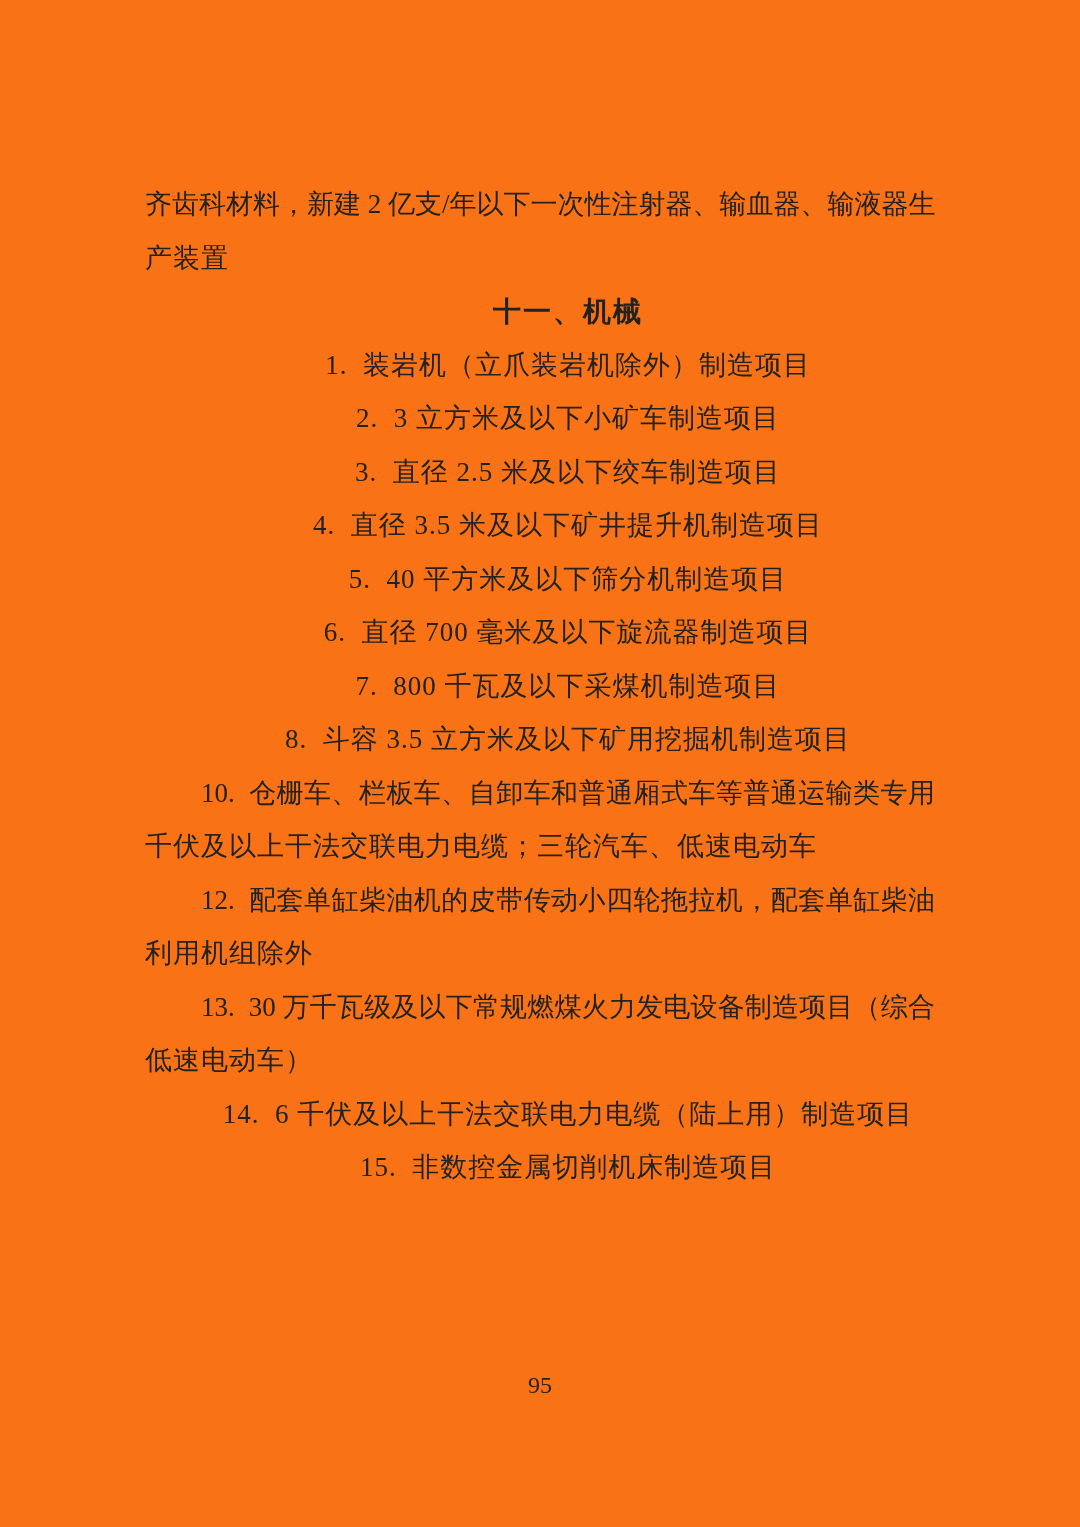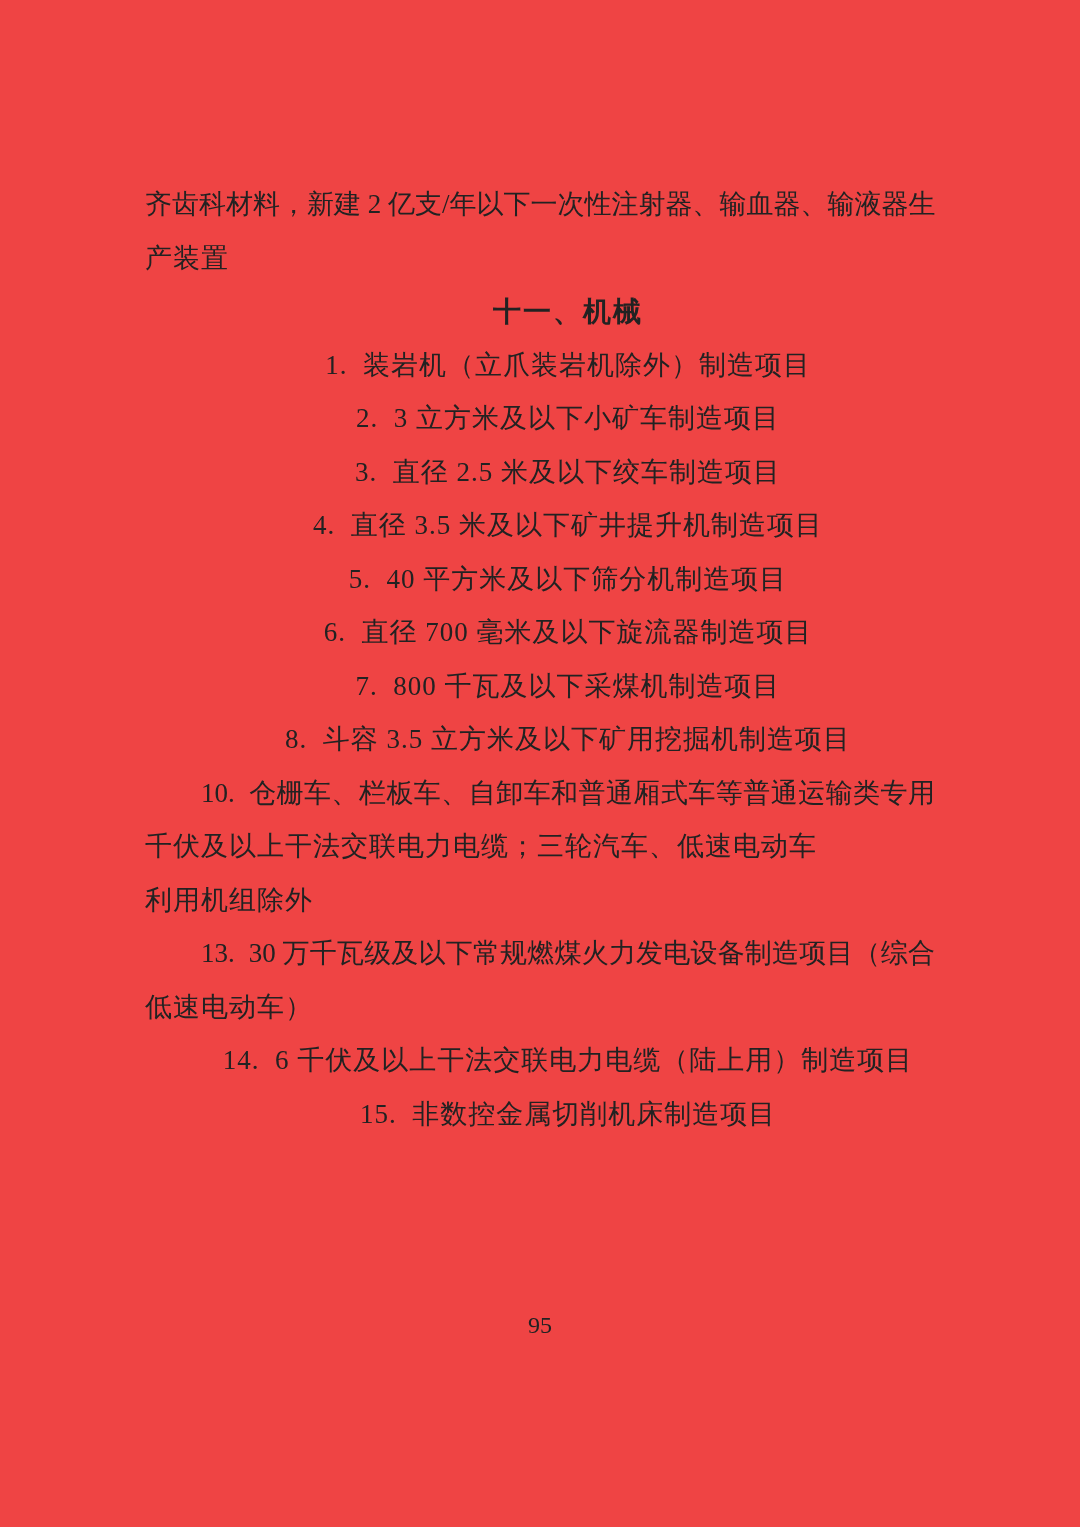--- a/index.html
+++ b/index.html
@@ -1,20 +1,20 @@
 <!DOCTYPE html>
 <html><head>
 <meta charset="utf-8">
 <style>
   * { margin: 0; padding: 0; box-sizing: border-box; }
   html, body { background: #ffffff; }
   .page {
     width: 1080px;
     height: 1527px;
-    background: #ef4444;
+    background: #f97316;
     position: relative;
     padding: 178px 145px 0 145px;
     overflow: hidden;
   }
   .content { width: 790px; }
   .line {
     font-family: "Liberation Serif", "DejaVu Serif", serif;
     font-size: 27px;
     line-height: 53.5px;
     height: 53.5px;
@@ -30,21 +30,21 @@
     text-align-last: justify;
   }
   .line.heading {
     font-family: "Liberation Sans", "DejaVu Sans", sans-serif;
     font-weight: 700;
     font-size: 28px;
     letter-spacing: 2px;
   }
   .page-number {
     position: absolute;
-    top: 1312px;
+    top: 1372px;
     left: 0;
     width: 100%;
     text-align: center;
     font-family: "Liberation Serif", "DejaVu Serif", serif;
     font-size: 24px;
     color: #222222;
   }
 </style>
 </head>
 <body>
@@ -58,20 +58,21 @@
       <div class="line indent">1.&nbsp;&nbsp;装岩机（立爪装岩机除外）制造项目</div>
       <div class="line indent">2.&nbsp;&nbsp;3 立方米及以下小矿车制造项目</div>
       <div class="line indent">3.&nbsp;&nbsp;直径 2.5 米及以下绞车制造项目</div>
       <div class="line indent">4.&nbsp;&nbsp;直径 3.5 米及以下矿井提升机制造项目</div>
       <div class="line indent">5.&nbsp;&nbsp;40 平方米及以下筛分机制造项目</div>
       <div class="line indent">6.&nbsp;&nbsp;直径 700 毫米及以下旋流器制造项目</div>
       <div class="line indent">7.&nbsp;&nbsp;800 千瓦及以下采煤机制造项目</div>
       <div class="line indent">8.&nbsp;&nbsp;斗容 3.5 立方米及以下矿用挖掘机制造项目</div>
       <div class="line indent fill">10.&nbsp;&nbsp;仓栅车、栏板车、自卸车和普通厢式车等普通运输类专用</div>
       <div class="line">千伏及以上干法交联电力电缆；三轮汽车、低速电动车</div>
+      <div class="line indent fill">12.&nbsp;&nbsp;配套单缸柴油机的皮带传动小四轮拖拉机，配套单缸柴油</div>
       <div class="line">利用机组除外</div>
       <div class="line indent fill">13.&nbsp;&nbsp;30 万千瓦级及以下常规燃煤火力发电设备制造项目（综合</div>
       <div class="line">低速电动车）</div>
       <div class="line indent">14.&nbsp;&nbsp;6 千伏及以上干法交联电力电缆（陆上用）制造项目</div>
       <div class="line indent">15.&nbsp;&nbsp;非数控金属切削机床制造项目</div>
     </div>
   <div class="page-number">95</div>
 </div>
 
 </body></html>

